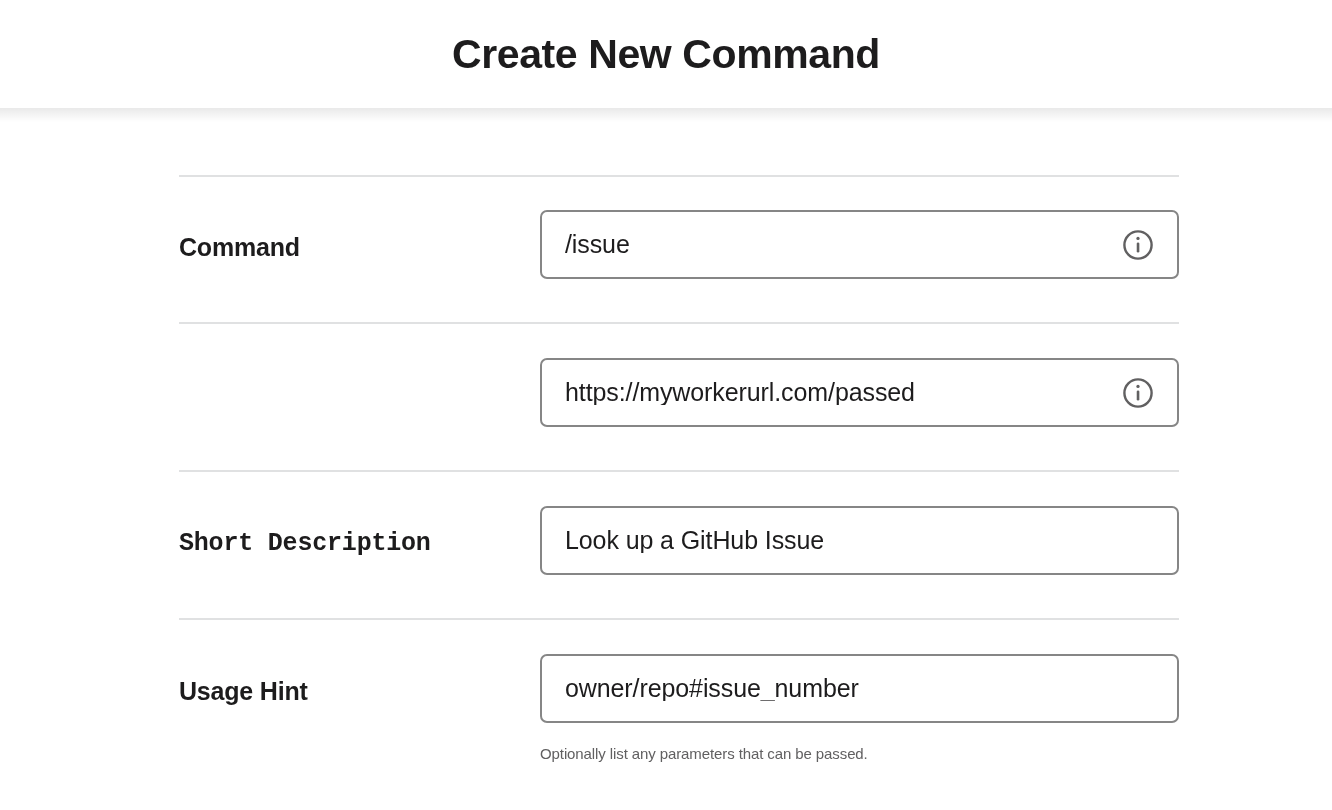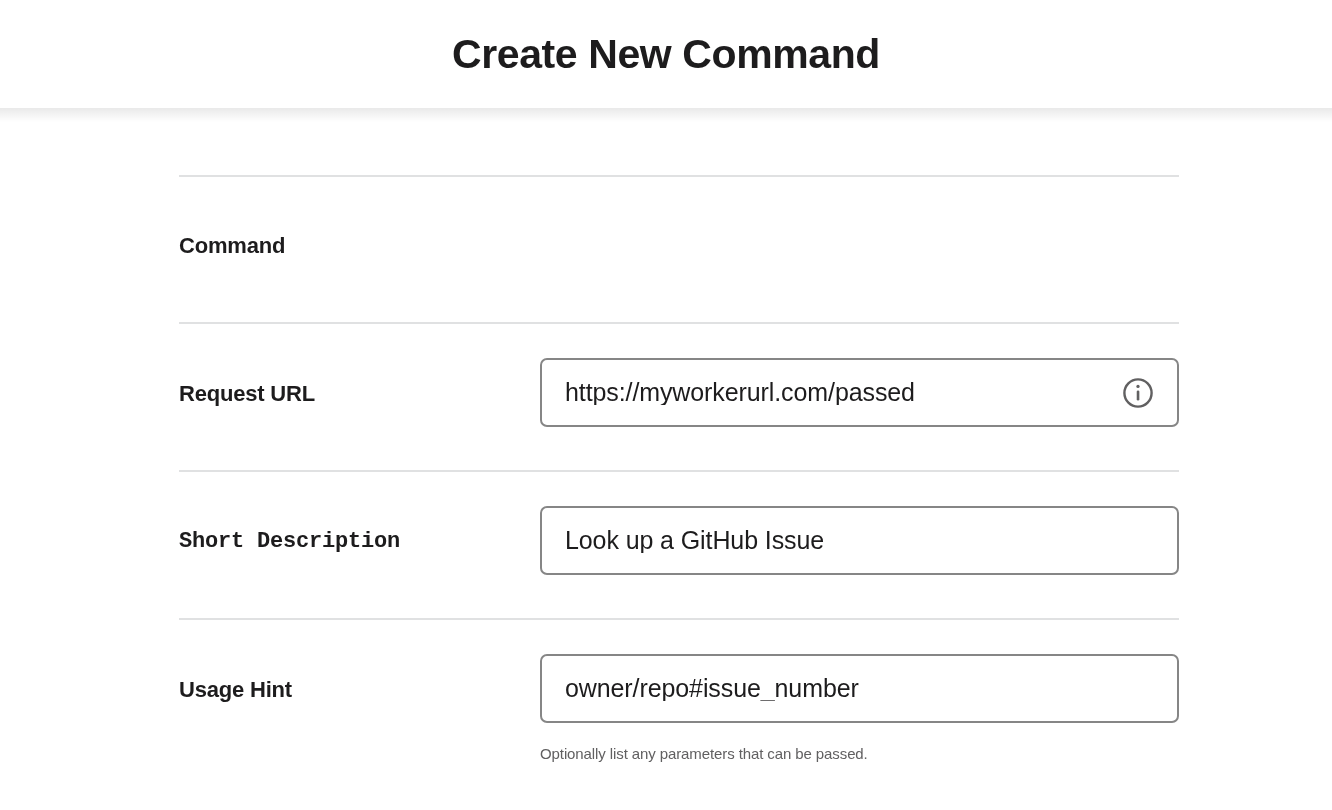--- a/index.html
+++ b/index.html
@@ -68,21 +68,21 @@
 
   .row {
     position: absolute;
     left: 0;
     width: 1332px;
   }
 
   .row-label {
     position: absolute;
     left: 179px;
-    font-size: 22px;
+    font-size: 25px;
     font-weight: bold;
     color: #1d1c1d;
     letter-spacing: -0.2px;
     white-space: nowrap;
   }
 
   .field {
     position: absolute;
     left: 540px;
     width: 639px;
@@ -153,26 +153,33 @@
     <h1 class="header-title">Create New Command</h1>
   </div>
   <div class="header-shadow"></div>
 
   <div class="form-body">
 
     <div class="divider" id="divider-0"></div>
 
     <div class="row" id="row-command">
       <div class="row-label">Command</div>
+      <div class="field">
+        <div class="field-value" title="/issue">/issue</div>
+        <svg class="info-icon" viewBox="0 0 24 24">
+          <circle cx="12" cy="12" r="9.6" fill="none" stroke="#616061" stroke-width="1.7"></circle>
+          <circle cx="12" cy="7.4" r="1.15" fill="#616061"></circle>
+          <rect x="11.1" y="10.2" width="1.85" height="7.1" rx="0.9" fill="#616061"></rect>
+        </svg>
+      </div>
     </div>
 
     <div class="divider" id="divider-1"></div>
 
     <div class="row" id="row-request-url">
-      <div class="row-label">Request URL</div>
       <div class="field">
         <div class="field-value" title="https://myworkerurl.com/lookup">https://myworkerurl.com/passed</div>
         <svg class="info-icon" viewBox="0 0 24 24">
           <circle cx="12" cy="12" r="9.6" fill="none" stroke="#616061" stroke-width="1.7"></circle>
           <circle cx="12" cy="7.4" r="1.15" fill="#616061"></circle>
           <rect x="11.1" y="10.2" width="1.85" height="7.1" rx="0.9" fill="#616061"></rect>
         </svg>
       </div>
     </div>
 

